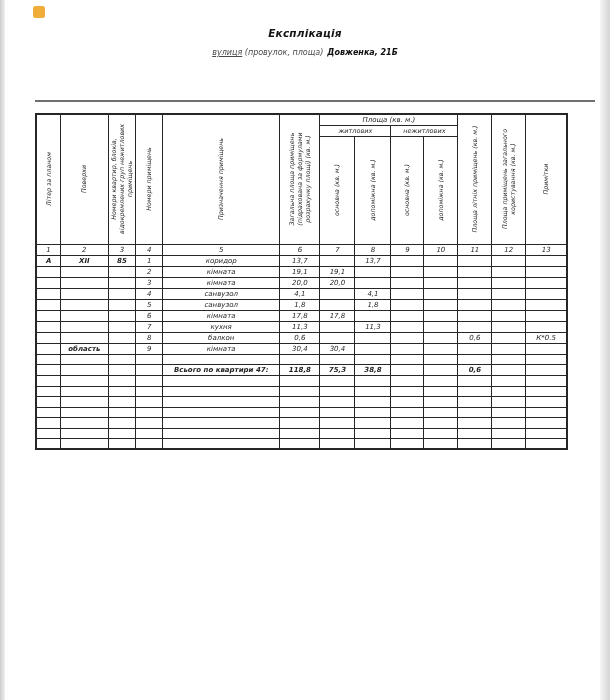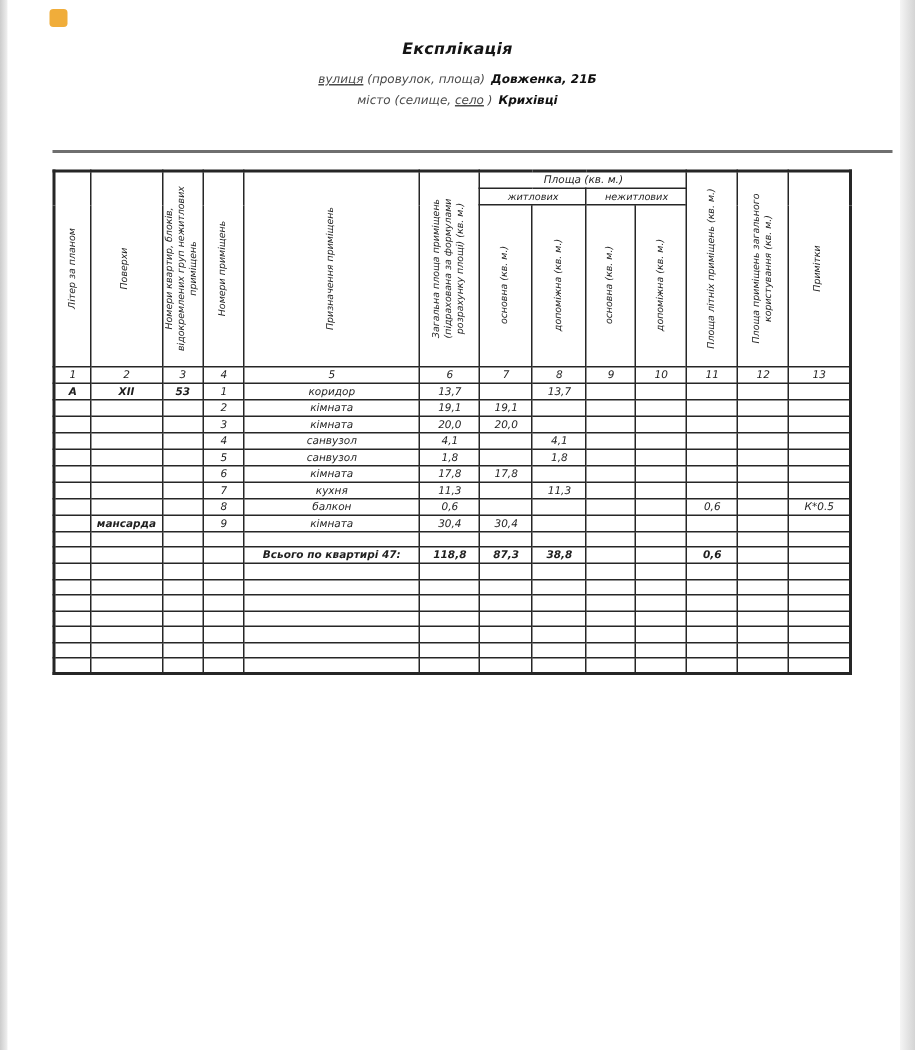--- a/index.html
+++ b/index.html
@@ -48,21 +48,20 @@
 <body>
 
 <div class="edge-left"></div>
 <div class="edge-right"></div>
 <div class="corner-marker"></div>
 
 <div class="doc-header">
   <div class="doc-title">Експлікація</div>
   <div style="height:6px"></div>
   <div class="addr"><span class="lbl">вулиця</span>&nbsp;<span>(провулок, площа)</span><span class="val">Довженка, 21Б</span></div>
-  <div class="addr"><span>місто</span>&nbsp;<span>(селище,</span>&nbsp;<span class="lbl">село</span>&nbsp;<span>)</span><span class="val">Крихівці</span></div>
 </div>
 
 <div class="rule"></div>
 
 <table class="expl">
   <colgroup>
     <col style="width:24px">
       <col style="width:46px">
       <col style="width:27px">
     <col style="width:26px">
@@ -138,21 +137,21 @@
       <td>10</td>
       <td>11</td>
       <td>12</td>
       <td>13</td>
     </tr>
   </thead>
   <tbody>
       <tr>
         <td>А</td>
         <td>XII</td>
-        <td>53</td>
+        <td>85</td>
         <td>1</td>
         <td>коридор</td>
         <td>13,7</td>
         <td></td>
         <td>13,7</td>
         <td></td>
         <td></td>
         <td></td>
         <td></td>
         <td></td>
@@ -257,21 +256,21 @@
         <td></td>
         <td></td>
         <td></td>
         <td></td>
         <td>0,6</td>
         <td></td>
         <td>К*0.5</td>
       </tr>
       <tr>
         <td></td>
-        <td>мансарда</td>
+        <td>область</td>
         <td></td>
         <td>9</td>
         <td>кімната</td>
         <td>30,4</td>
         <td>30,4</td>
         <td></td>
         <td></td>
         <td></td>
         <td></td>
         <td></td>
@@ -290,23 +289,23 @@
         <td></td>
         <td></td>
         <td></td>
         <td></td>
       </tr>
       <tr>
         <td></td>
         <td></td>
         <td></td>
         <td></td>
-        <td>Всього по квартирі 47:</td>
+        <td>Всього по квартири 47:</td>
         <td>118,8</td>
-        <td>87,3</td>
+        <td>75,3</td>
         <td>38,8</td>
         <td></td>
         <td></td>
         <td>0,6</td>
         <td></td>
         <td></td>
       </tr>
       <tr>
         <td></td>
         <td></td>

